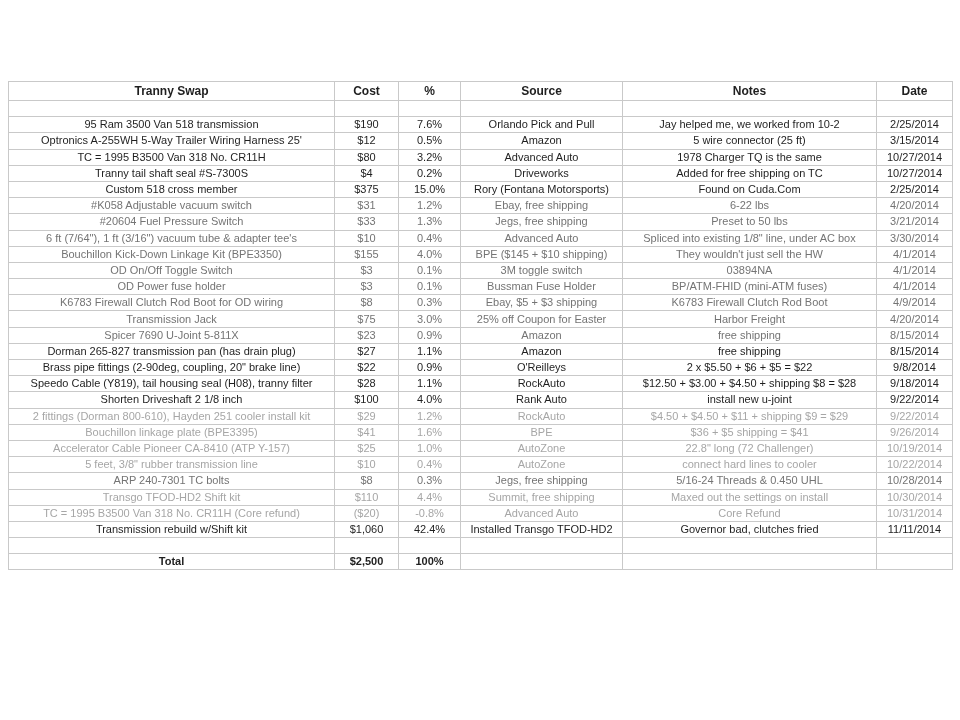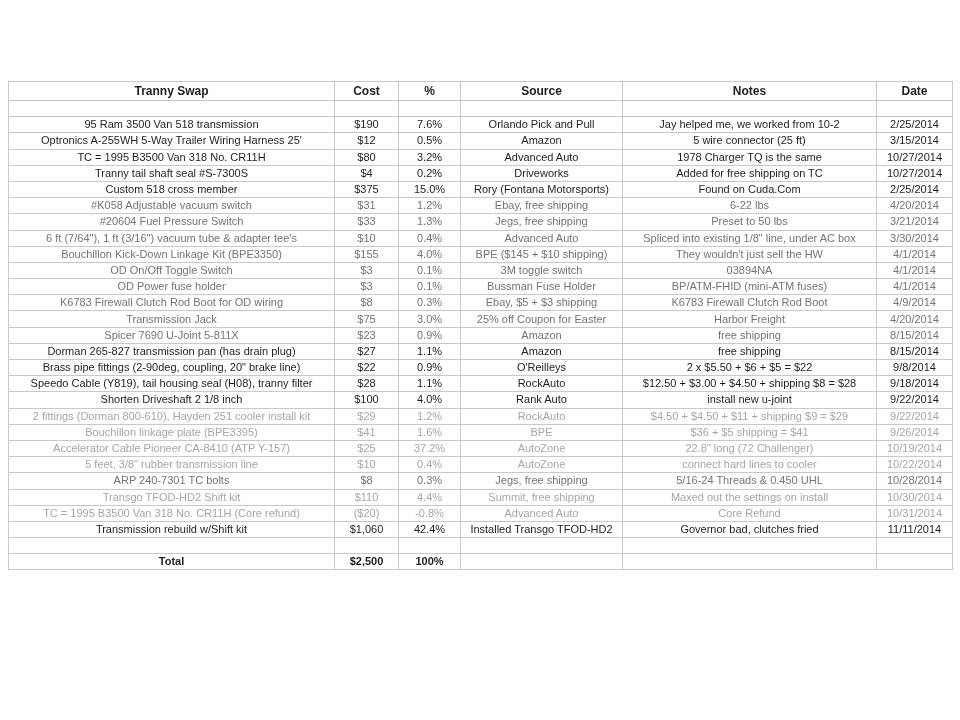--- a/index.html
+++ b/index.html
@@ -217,21 +217,21 @@
     <td>Bouchillon linkage plate (BPE3395)</td>
     <td>$41</td>
     <td>1.6%</td>
     <td>BPE</td>
     <td>$36 + $5 shipping = $41</td>
     <td>9/26/2014</td>
   </tr>
         <tr class="tone-light">
     <td>Accelerator Cable Pioneer CA-8410 (ATP Y-157)</td>
     <td>$25</td>
-    <td>37.2%</td>
+    <td>1.0%</td>
     <td>AutoZone</td>
     <td>22.8" long (72 Challenger)</td>
     <td>10/19/2014</td>
   </tr>
         <tr class="tone-light">
     <td>5 feet, 3/8" rubber transmission line</td>
     <td>$10</td>
     <td>0.4%</td>
     <td>AutoZone</td>
     <td>connect hard lines to cooler</td>

